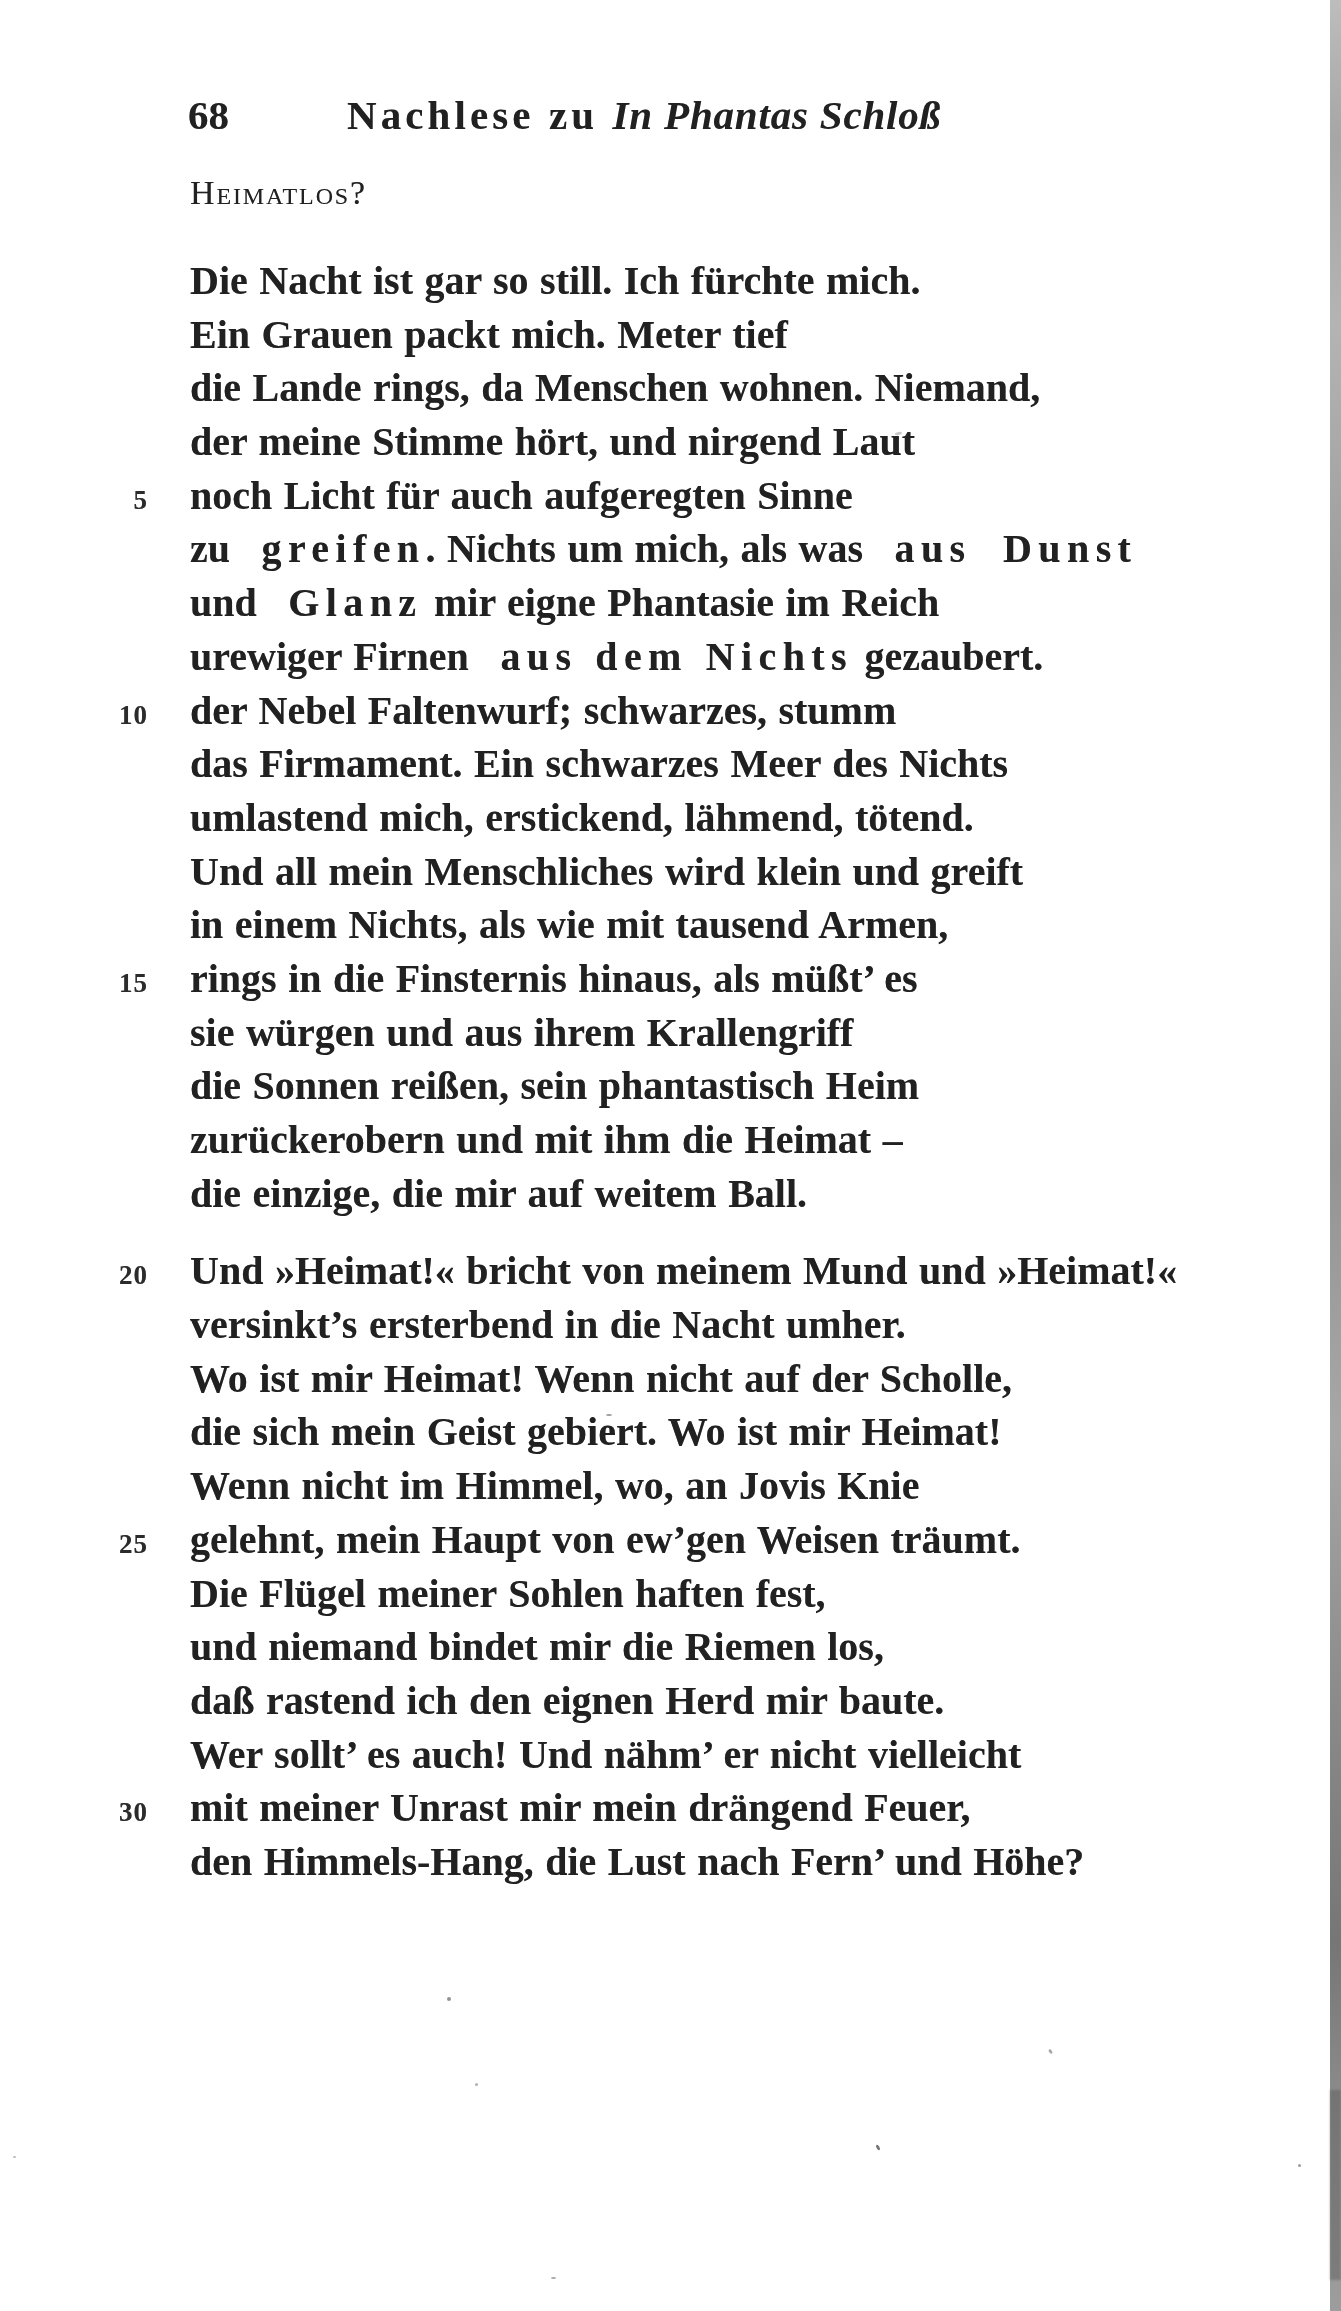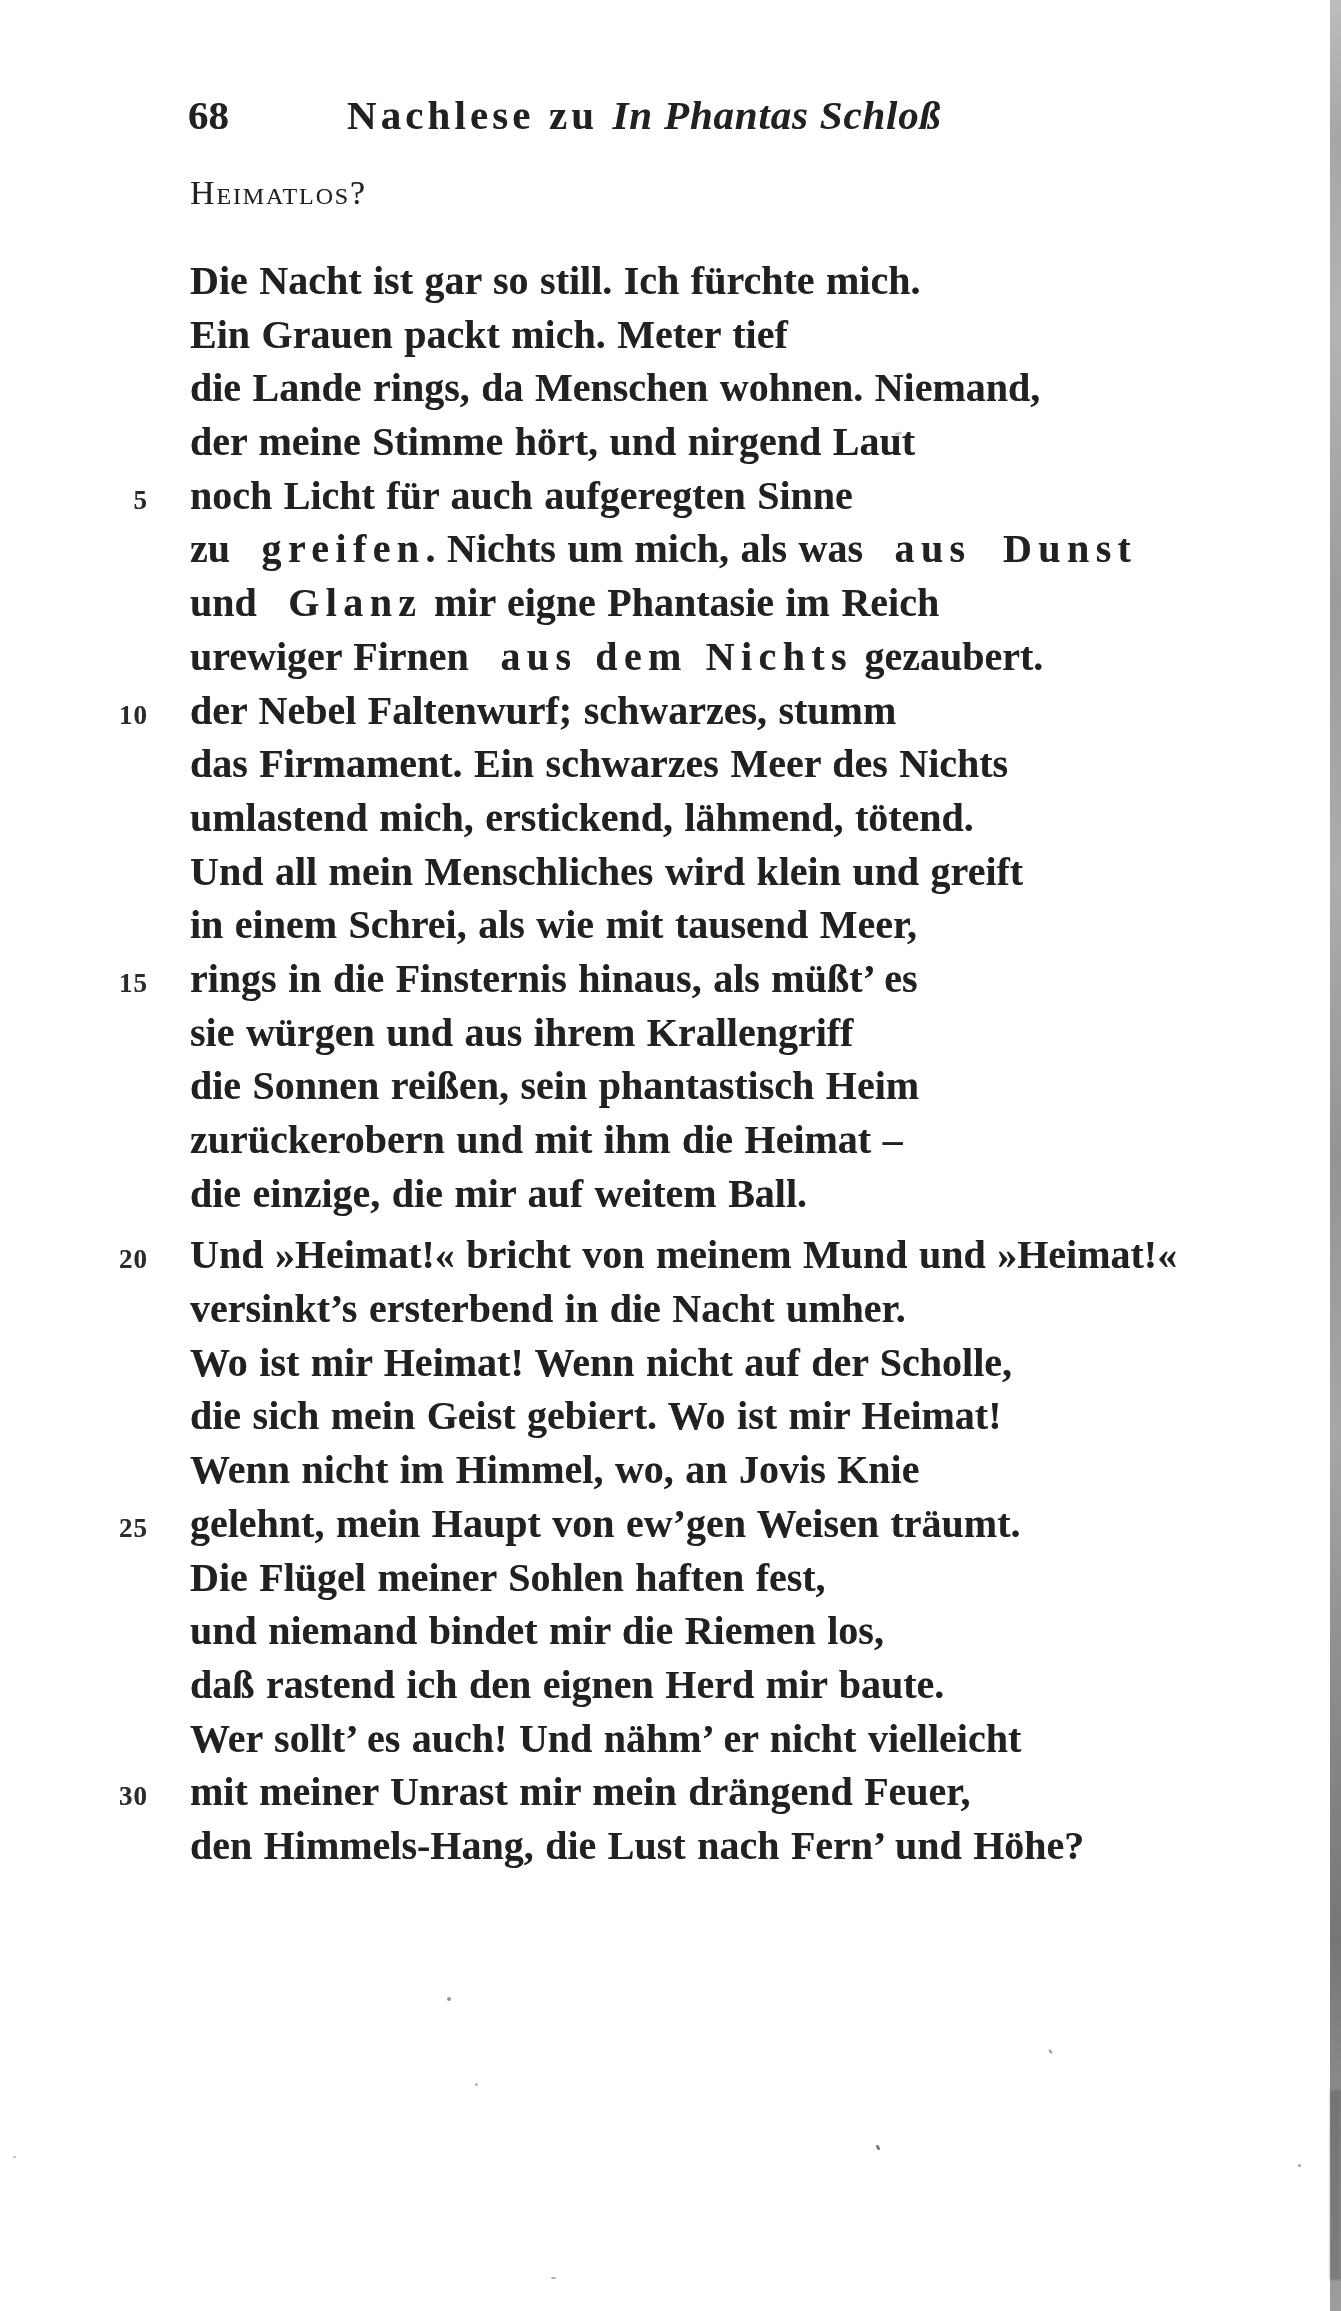--- a/index.html
+++ b/index.html
@@ -28,21 +28,21 @@
     font-size:34px;font-variant-caps:small-caps;letter-spacing:.055em;
     text-shadow:0 0 .5px rgba(30,30,30,.35);
   }
   
   .poem{
     position:absolute;top:254px;left:190px;
     font-size:40px;word-spacing:1.5px;
     text-shadow:0 0 .5px rgba(30,30,30,.4);
     font-weight:bold;
   }
-  .stanza + .stanza{margin-top:8px;}
+  .stanza + .stanza{margin-top:24px;}
   .line{
     position:relative;height:53.7px;line-height:53.7px;white-space:nowrap;
   }
   .line .num{
     position:absolute;left:-80px;top:5px;width:38px;
     text-align:right;font-size:27px;letter-spacing:1px;color:#2b2b2b;
     font-feature-settings:"onum" 1;
   }
   .sp{letter-spacing:.16em;margin-left:20px;}
   
@@ -76,21 +76,21 @@
       <div class="line"><span>die Lande rings, da Menschen wohnen. Niemand,</span></div>
       <div class="line"><span>der meine Stimme hört, und nirgend Laut</span></div>
       <div class="line"><span class="num">5</span><span>noch Licht für auch aufgeregten Sinne</span></div>
       <div class="line"><span>zu </span><span class="sp">greifen</span><span>. Nichts um mich, als was </span><span class="sp">aus</span><span> </span><span class="sp">Dunst</span></div>
       <div class="line"><span>und </span><span class="sp">Glanz</span><span> mir eigne Phantasie im Reich</span></div>
       <div class="line"><span>urewiger Firnen </span><span class="sp">aus dem Nichts</span><span> gezaubert.</span></div>
       <div class="line"><span class="num">10</span><span>der Nebel Faltenwurf; schwarzes, stumm</span></div>
       <div class="line"><span>das Firmament. Ein schwarzes Meer des Nichts</span></div>
       <div class="line"><span>umlastend mich, erstickend, lähmend, tötend.</span></div>
       <div class="line"><span>Und all mein Menschliches wird klein und greift</span></div>
-      <div class="line"><span>in einem Schrei, als wie mit tausend Meer,</span></div>
+      <div class="line"><span>in einem Nichts, als wie mit tausend Armen,</span></div>
       <div class="line"><span class="num">15</span><span>rings in die Finsternis hinaus, als müßt’ es</span></div>
       <div class="line"><span>sie würgen und aus ihrem Krallengriff</span></div>
       <div class="line"><span>die Sonnen reißen, sein phantastisch Heim</span></div>
       <div class="line"><span>zurückerobern und mit ihm die Heimat –</span></div>
       <div class="line"><span>die einzige, die mir auf weitem Ball.</span></div>
     </div>
     <div class="stanza">
       <div class="line"><span class="num">20</span><span>Und »Heimat!« bricht von meinem Mund und »Heimat!«</span></div>
       <div class="line"><span>versinkt’s ersterbend in die Nacht umher.</span></div>
       <div class="line"><span>Wo ist mir Heimat! Wenn nicht auf der Scholle,</span></div>

